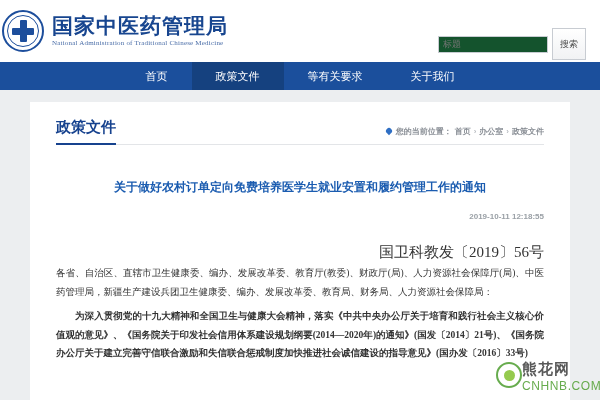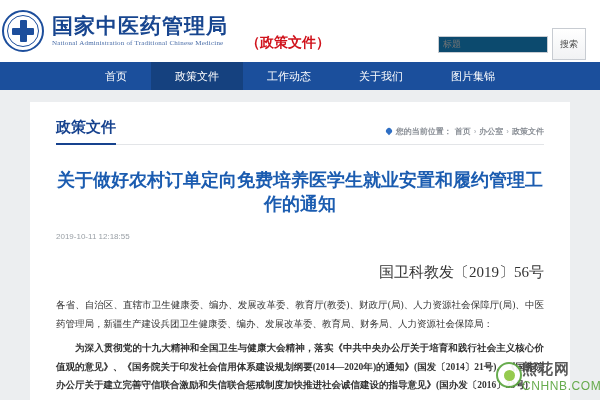--- a/index.html
+++ b/index.html
@@ -86,21 +86,21 @@
     position: absolute;
     right: 14px;
     top: 28px;
     display: flex;
     align-items: center;
   }
   .search-input {
     width: 110px;
     height: 17px;
     border: 1px solid #c8ccd2;
-    background: #0c4a6e;
+    background: #14532d;
     font-size: 9px;
     color: #9aa0a6;
     padding: 0 4px;
     line-height: 15px;
     outline: none;
     font-family: "Liberation Sans", sans-serif;
   }
   .search-btn {
     width: 34px; height: 32px;
     margin-left: 4px;
@@ -179,41 +179,42 @@
     border-radius: 50% 50% 50% 0;
     transform: rotate(-45deg);
     background: #2f6fc4;
   }
   .crumb-link { color: #8a8f96; cursor: pointer; }
   .crumb-sep { color: #b9bdc2; }
 
   .doc-title {
     text-align: center;
     color: #1b5cb0;
-    font-size: 18px;
-    font-weight: bold;
-    margin-top: 23px;
+    font-size: 12px;
+    font-weight: bold;
+    margin-top: 34px;
     font-family: Liberation Serif, serif;
     cursor: default;
   }
   .doc-date {
-    text-align: left;
+    text-align: right;
     color: #9aa0a6;
     font-size: 8px;
     margin-top: 16px;
+    font-weight: bold;
   }
   .doc-number {
     text-align: right;
     color: #333333;
     font-size: 15px;
     margin-top: 22px;
     font-family: "Liberation Serif", serif;
   }
   .doc-body {
-    margin-top: 14px;
+    margin-top: 2px;
     color: #333333;
     font-size: 9.5px;
     line-height: 1.95;
     text-align: justify;
     font-family: "Liberation Serif", serif;
   }
   .doc-body p { margin: 0 0 6px 0; }
   .indent { text-indent: 19px; font-weight: bold; }
 
   
@@ -269,34 +270,32 @@
       <div class="logo-badge">
         <span class="ring"></span>
         <span class="cross-v"></span>
         <span class="cross-h"></span>
       </div>
       <div class="title-block">
         <div class="site-title">国家中医药管理局</div>
         <div class="site-subtitle">National Administration of Traditional Chinese Medicine</div>
       </div>
     </div>
-    <div class="channel-name">（政策文件）</div>
 
     <div class="search-area">
       <input class="search-input" type="text" placeholder="标题" style="">
       <button class="search-btn">搜索</button>
     </div>
   </div>
 
   <div class="nav">
     <div class="nav-item">首页</div>
     <div class="nav-item active">政策文件</div>
-    <div class="nav-item">工作动态</div>
+    <div class="nav-item">等有关要求</div>
     <div class="nav-item">关于我们</div>
-    <div class="nav-item">图片集锦</div>
   </div>
 
   <div class="card">
 
     <div class="crumb-row">
       <div class="page-title">政策文件</div>
       <div class="crumb">
         <span class="pin-icon"></span>
         <span>您的当前位置：</span>
         <span class="crumb-link">首页</span>

